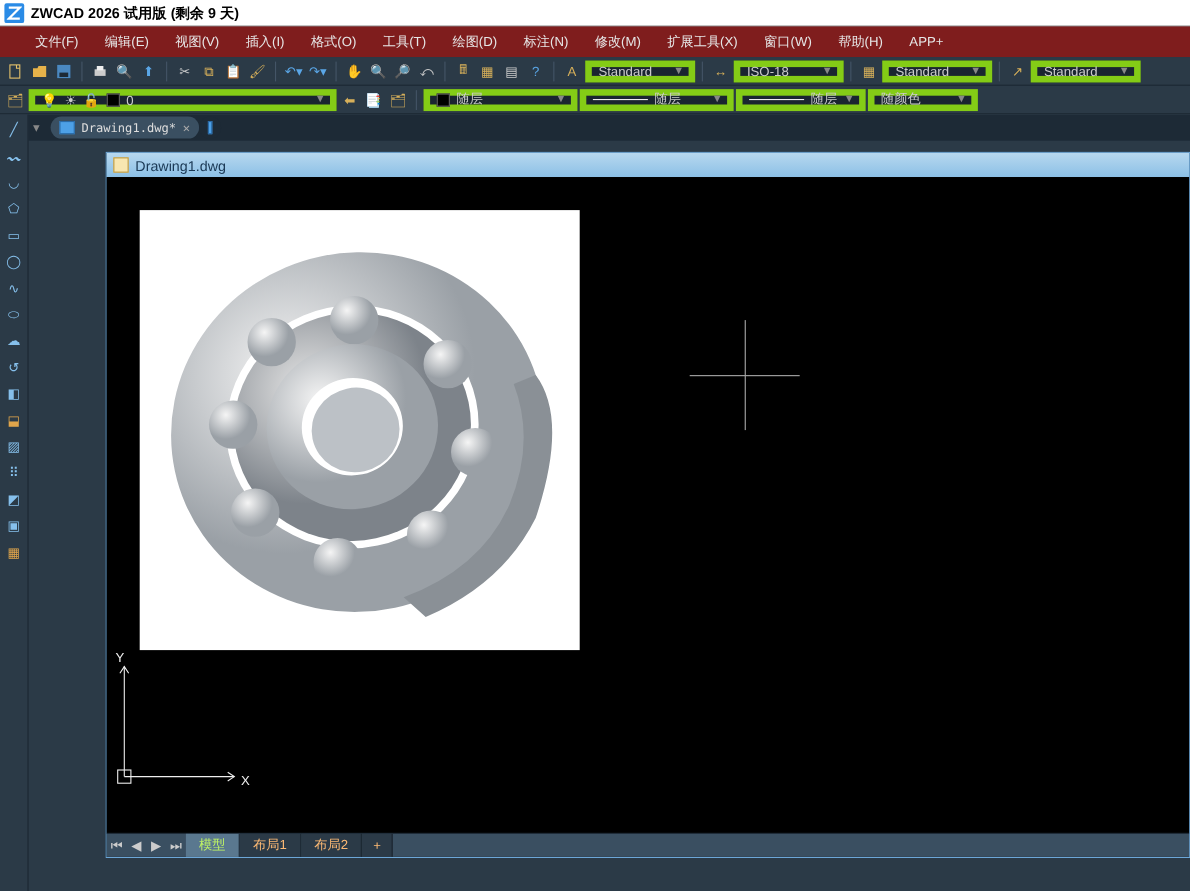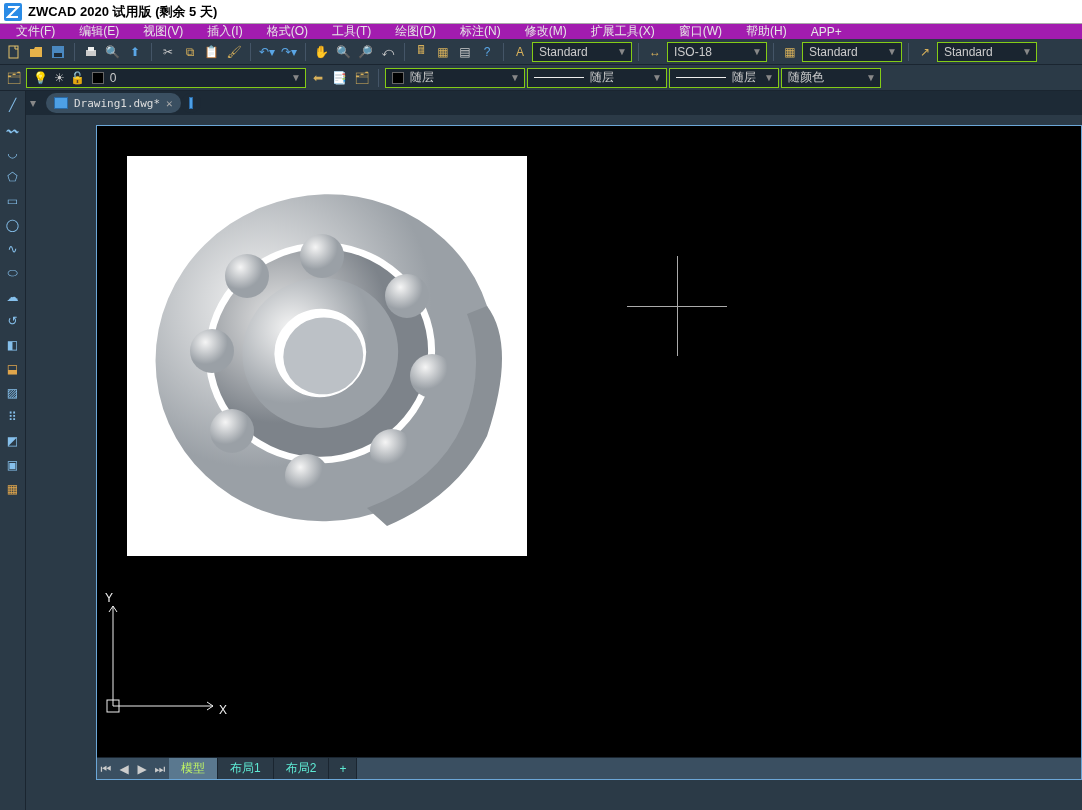--- a/index.html
+++ b/index.html
@@ -19,39 +19,39 @@
     border-bottom: 1px solid #aaa;
     font-size: 13px; font-weight: 600;
   }
   .titlebar .app-icon {
     width: 18px; height: 18px; background: #2a8be6;
     display: flex; align-items: center; justify-content: center;
     color: #fff; font-weight: bold; border-radius: 2px;
   }
   
   .menubar {
-    height: 15px; background: #a21caf;
-    display: flex; align-items: center; padding: 0 4px; gap: 0;
+    height: 28px; background: #7f1d1d;
+    display: flex; align-items: center; padding: 0 20px; gap: 0;
   }
   .menubar .mi { padding: 4px 12px; cursor: default; color:#e6e6e6;}
   
   .toolbar {
     height: 26px; background: #2b3a47;
     display: flex; align-items: center; padding: 0 4px; gap: 2px;
     border-bottom: 1px solid #1a2530;
   }
   .tb-sep { width: 1px; height: 18px; background: #445567; margin: 0 4px; }
   .tb-btn {
     width: 20px; height: 20px; display:flex; align-items:center; justify-content:center;
     color: #d7b05a; cursor: default;
   }
   .tb-btn.blue { color:#5aa6e6;}
   .tb-btn.white{ color:#ccc;}
   .tb-drop {
-    height: 20px; background: #1a2530; border: 1px solid #84cc16;
+    height: 20px; background: #1a2530; border: 6px solid #84cc16;
     display:flex; align-items:center; padding: 0 4px 0 6px; gap:6px; color:#ccc;
     min-width: 60px;
   }
   .tb-drop .caret { margin-left:auto; font-size:10px; color:#888;}
   .tb-drop.wide { min-width: 140px; }
   .tb-drop.mid { min-width: 100px; }
   .sw { width:12px; height:12px; background:#000; border:1px solid #666; display:inline-block; }
   .sw.black { background:#000; }
   .line-sw { width:50px; height:0; border-top:1px solid #eee; display:inline-block; }
   
@@ -104,36 +104,36 @@
   .ucs {
     position:absolute; left:6px; bottom:28px; color:#eee; font-size:12px;
   }
   .ucs svg { overflow:visible;}
   .doc-bottom {
     height:22px; background:#3a4f61; border-top:1px solid #1a2530;
     display:flex; align-items:center; gap:0;
   }
   .doc-bottom .db { width:18px;height:18px; display:flex;align-items:center;justify-content:center; color:#ccc;}
   .doc-bottom .tab {
-    padding: 2px 12px; background:#2b3a47; color:#5eead4; border-right:1px solid #1a2530;
+    padding: 2px 12px; background:#2b3a47; color:#fdba74; border-right:1px solid #1a2530;
     height:100%; display:flex;align-items:center;
   }
   .doc-bottom .tab.active { background:#5a788f; color:#bef264;}
   .doc-bottom .tab.plus { padding:2px 10px;}
 </style>
 </head>
 <body>
 
 <div class="titlebar">
   <div class="app-icon">
     <svg width="14" height="14" viewBox="0 0 14 14">
         <path d="M2 2 L12 2 L2 12 L12 12" stroke="#fff" stroke-width="2" fill="none"></path>
       </svg>
   </div>
-  <span>ZWCAD 2020 试用版 (剩余 5 天)</span>
+  <span>ZWCAD 2026 试用版 (剩余 9 天)</span>
 </div>
 
 <div class="menubar">
   <div class="mi">文件(F)</div>
   <div class="mi">编辑(E)</div>
   <div class="mi">视图(V)</div>
   <div class="mi">插入(I)</div>
   <div class="mi">格式(O)</div>
   <div class="mi">工具(T)</div>
   <div class="mi">绘图(D)</div>
@@ -282,20 +282,24 @@
         <span>Drawing1.dwg*</span>
         <span class="close">✕</span>
       </div>
       <div class="doc-tab new">
         <span class="dicon"></span>
       </div>
     </div>
 
     <div class="canvas-area">
       <div class="doc-window">
+        <div class="doc-win-title">
+          <span class="dicon"></span>
+          <span>Drawing1.dwg</span>
+        </div>
         <div class="viewport">
           <div class="model-img">
             <svg viewBox="0 0 400 400">
               <defs>
                 <radialGradient id="g1" cx="35%" cy="30%">
                     <stop offset="0%" stop-color="#f5f5f5"></stop>
                     <stop offset="100%" stop-color="#9aa0a6"></stop>
                   </radialGradient>
                 <radialGradient id="g2" cx="35%" cy="30%">
                     <stop offset="0%" stop-color="#e6e6e6"></stop>

